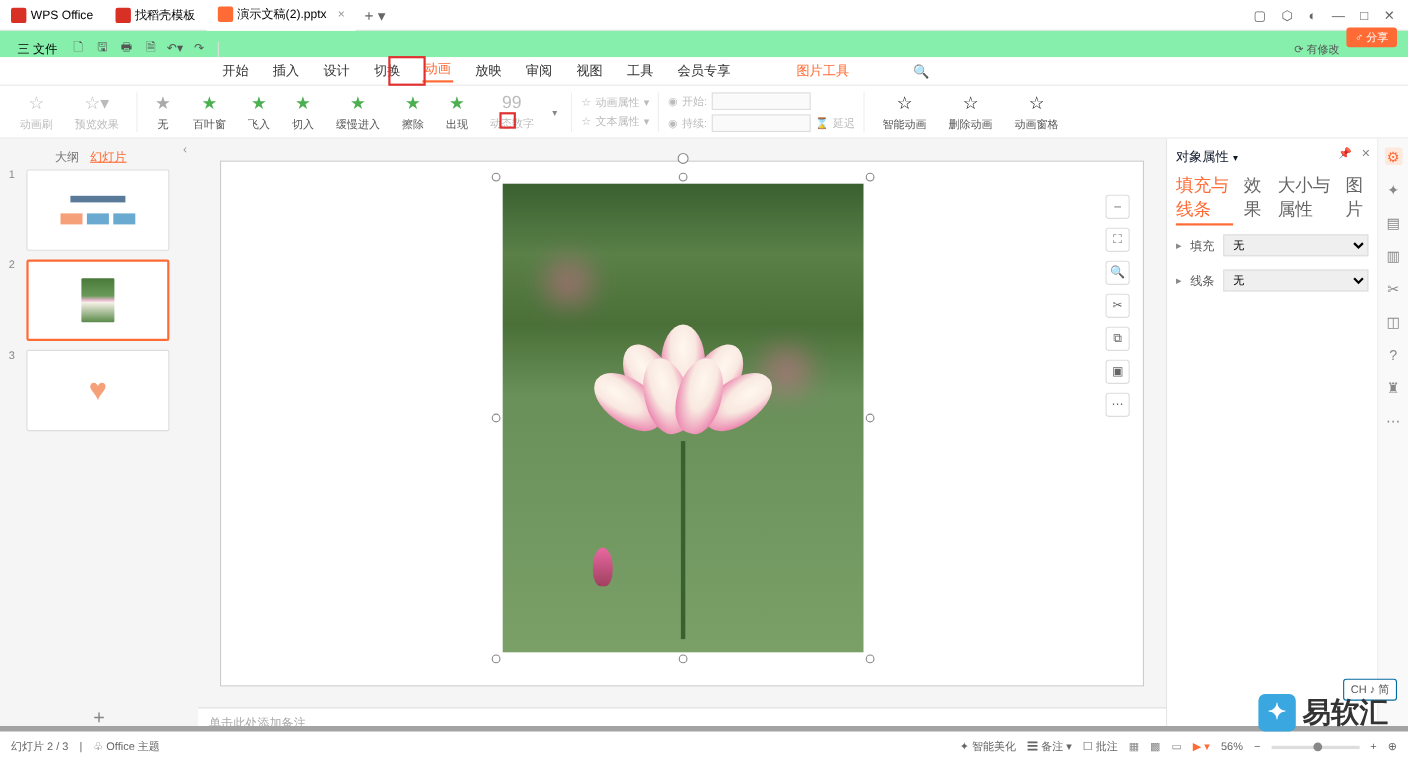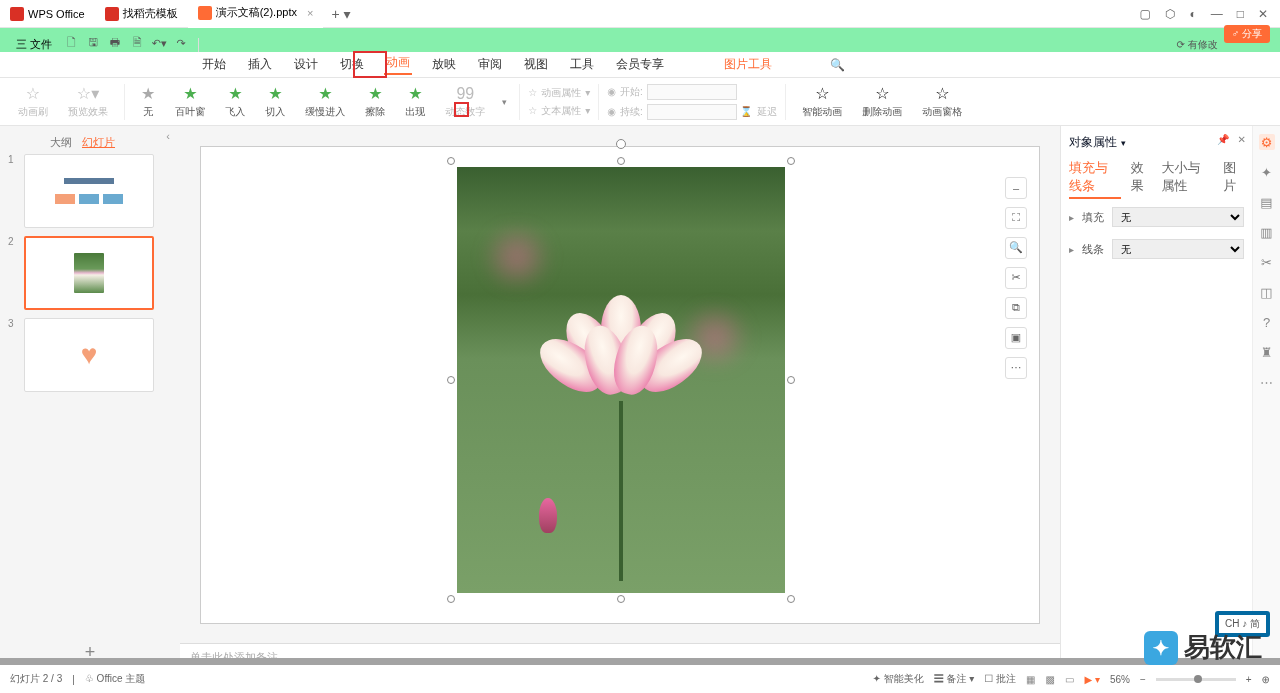--- a/index.html
+++ b/index.html
@@ -97,46 +97,46 @@
 .bg-blur.b1 { left: 20px; top: 60px; } .bg-blur.b2 { right: 30px; top: 140px; }
 .bud { position: absolute; left: 25%; bottom: 60px; width: 18px; height: 35px; background: linear-gradient(180deg, #e868a0 0%, #a04060 100%); border-radius: 50% 50% 40% 40%; }
 .float-tools { position: absolute; right: 10px; top: 30px; width: 24px; display: flex; flex-direction: column; gap: 8px; }
 .ft-btn { width: 22px; height: 22px; background: #fff; border: 1px solid #ddd; border-radius: 3px; display: flex; align-items: center; justify-content: center; font-size: 11px; color: #666; cursor: pointer; }
 .notes-bar { height: 28px; border-top: 1px solid #ddd; padding: 6px 10px; font-size: 11px; color: #aaa; background: #fff; }
 
 
 .right-panel { position: absolute; right: 28px; top: 126px; width: 192px; bottom: 22px; background: #fff; border-left: 1px solid #e5e5e5; padding: 8px; }
 .rp-title { font-size: 12px; color: #0f172a; display: flex; align-items: center; gap: 4px; margin-bottom: 8px; }
 .rp-controls { position: absolute; right: 6px; top: 8px; display: flex; gap: 8px; color: #888; font-size: 10px; }
-.rp-tabs { display: flex; gap: 10px; font-size: 13px; margin-bottom: 8px; }
+.rp-tabs { display: flex; gap: 10px; font-size: 16px; margin-bottom: 8px; }
 .rp-tab { color: #666; cursor: pointer; padding-bottom: 2px; }
 .rp-tab.active { color: #ff6b35; border-bottom: 2px solid #ff6b35; }
 .rp-section { margin-bottom: 12px; }
 .rp-row { display: flex; align-items: center; gap: 8px; font-size: 11px; }
 .rp-label { color: #555; }
 .rp-select { flex: 1; height: 20px; border: 1px solid #ddd; font-size: 10px; padding: 0 4px; }
 .rp-arrow { color: #888; font-size: 10px; }
 
 
 .right-sidebar { position: absolute; right: 0; top: 126px; width: 28px; bottom: 22px; background: #f9f9f9; border-left: 1px solid #eee; display: flex; flex-direction: column; align-items: center; gap: 14px; padding-top: 8px; }
 .rs-icon { width: 16px; height: 16px; color: #888; cursor: pointer; font-size: 13px; display:flex; align-items:center; justify-content:center;}
 .rs-icon.active { color: #ff6b35; background:#ffe8dd; border-radius:2px; padding:2px;}
 
 
-.statusbar { position: absolute; left: 0; right: 0; bottom: 0; height: 22px; background: #fff; border-top: 7px solid #a3a3a3; display: flex; align-items: center; padding: 14px 10px; font-size: 10px; color: #666; gap: 10px; }
+.statusbar { position: absolute; left: 0; right: 0; bottom: 0; height: 22px; background: #fff; border-top: 5px solid #a3a3a3; display: flex; align-items: center; padding: 14px 10px; font-size: 10px; color: #666; gap: 10px; }
 .status-right { margin-left: auto; display: flex; gap: 10px; align-items: center; }
 .view-btn { cursor: pointer; color: #888; }
 .view-btn.active { color: #ff6b35; }
 .zoom-slider { width: 80px; height: 3px; background: #ddd; position: relative; }
 .zoom-thumb { position: absolute; left: 38px; top: -3px; width: 8px; height: 8px; background: #888; border-radius: 50%; }
 
 
 .watermark { position: absolute; right: 18px; bottom: 28px; display: flex; align-items: center; gap: 6px; font-size: 26px; font-weight: bold; color: #333; }
 .wm-icon { width: 34px; height: 34px; background: #3ba7e0; border-radius: 6px; display: flex; align-items: center; justify-content: center; color: #fff; font-size: 20px; }
-.ime-badge { position: absolute; right: 10px; bottom: 56px; background: #fff; border: 4px solid #0369a1; border-radius: 3px; padding: 2px 6px; font-size: 10px; color: #555; }
+.ime-badge { position: absolute; right: 10px; bottom: 56px; background: #fff; border: 1px solid #0369a1; border-radius: 3px; padding: 2px 6px; font-size: 10px; color: #555; }
 </style>
 </head>
 <body>
 
 <div class="titlebar">
   <div class="tab">
       <span class="tab-icon icon-wps"></span>
       <span>WPS Office</span>
     </div>
   <div class="tab">

